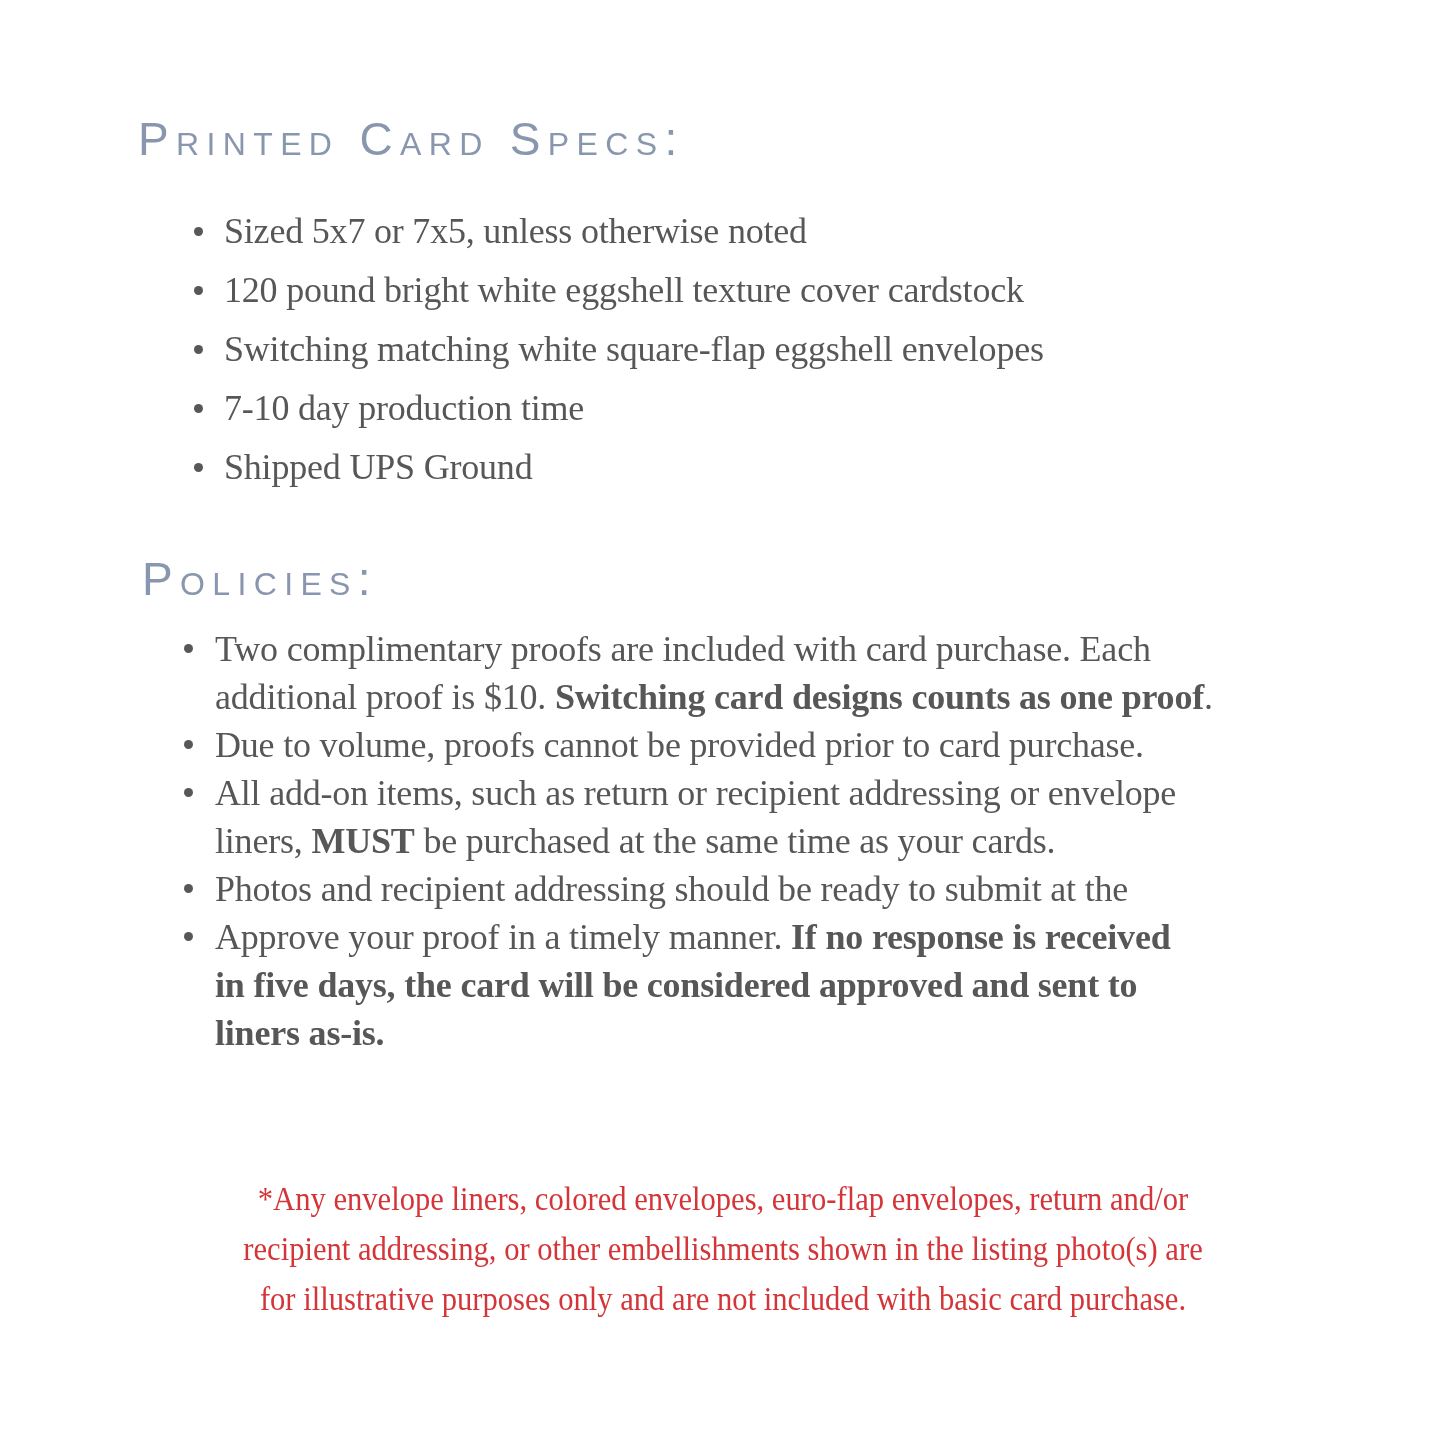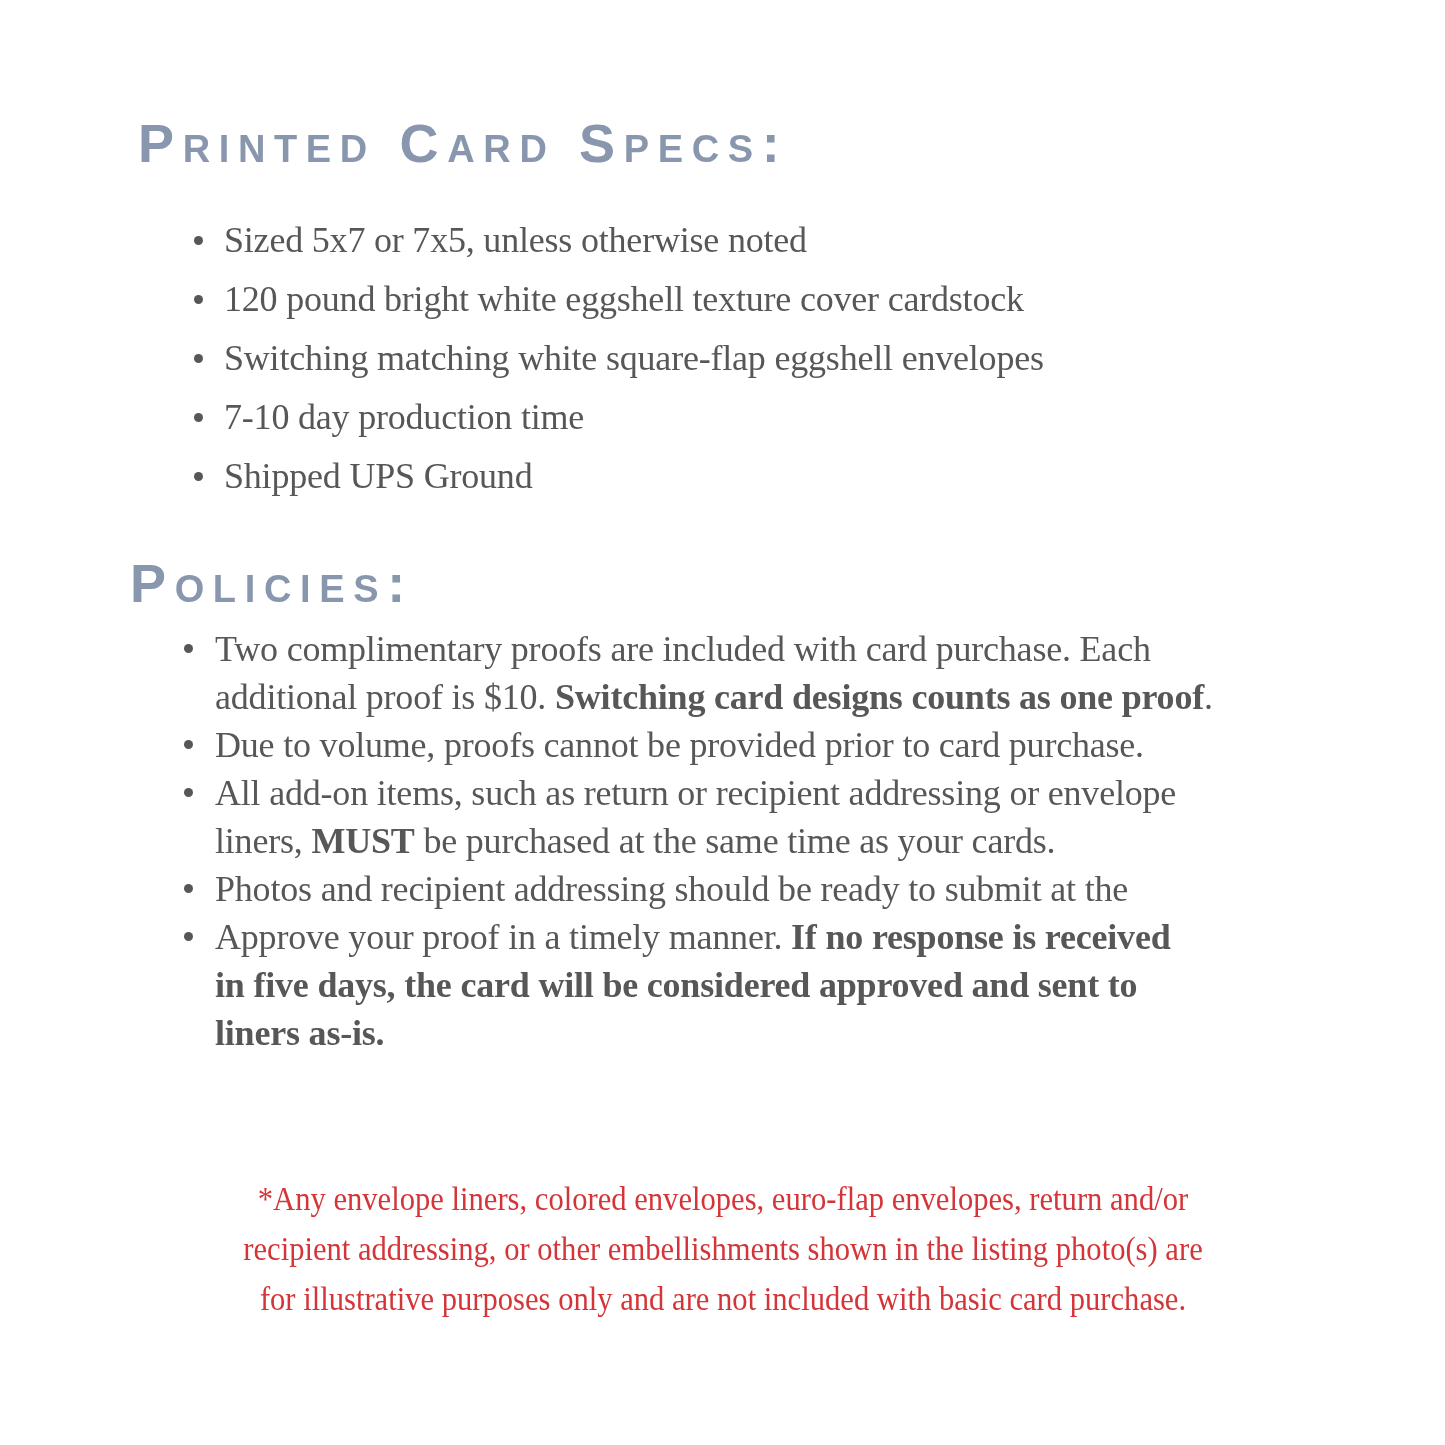--- a/index.html
+++ b/index.html
@@ -16,33 +16,33 @@
     height: 1445px;
     background: var(--background);
     overflow: hidden;
     font-family: "Liberation Serif", serif;
     color: var(--body);
   }
   .heading {
     position: absolute;
     font-family: "Liberation Sans", sans-serif;
     font-variant: small-caps;
-    font-weight: 700;
+    font-weight: 400;
     color: var(--heading);
-    font-size: 54px;
+    font-size: 46px;
     line-height: 1;
     letter-spacing: 0.16em;
     white-space: nowrap;
   }
   #specs-heading   { left: 138px; top: 116px; }
-  #policies-heading{ left: 130px; top: 556px; }
+  #policies-heading{ left: 142px; top: 556px; }
 
   ul.blist { list-style: none; position: absolute; }
 
-  #specs-list { left: 184px; top: 211px; width: 1240px; }
+  #specs-list { left: 184px; top: 202px; width: 1240px; }
   #specs-list li {
     position: relative;
     line-height: 59px;
     font-size: 36px;
     padding-left: 40px;
     white-space: nowrap;
     letter-spacing: -0.2px;
   }
   #specs-list .dot { position: absolute; left: 10px; top: 25px; }
 

